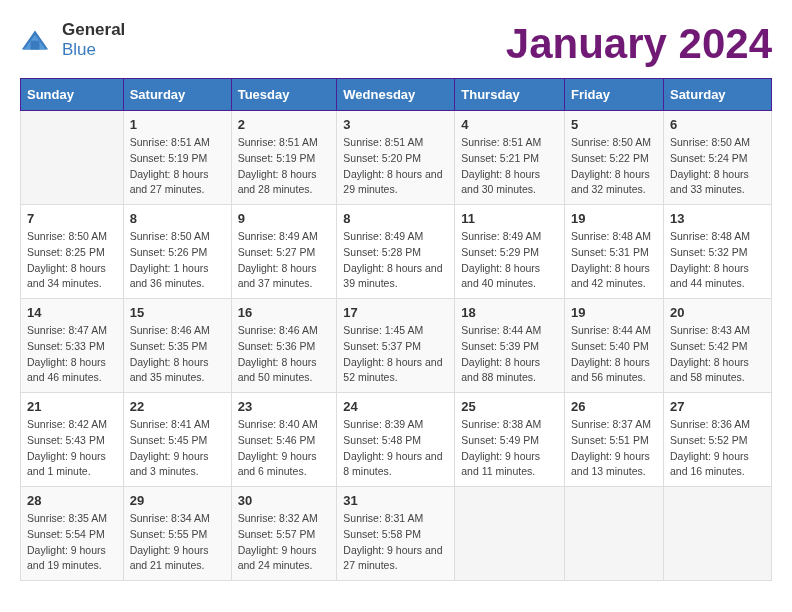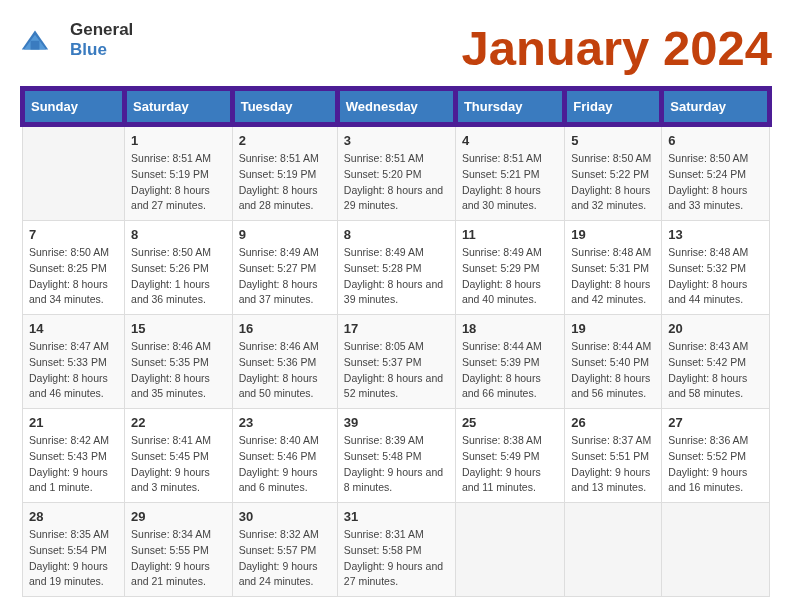--- a/index.html
+++ b/index.html
@@ -23,49 +23,49 @@
     }
     .logo-icon {
       width: 30px;
       height: 22px;
       display: inline-block;
       vertical-align: middle;
     }
     .logo-row {
       display: flex;
       align-items: center;
-      gap: 20px;
+      gap: 12px;
     }
     .title-area {
       text-align: right;
     }
     .month-title {
-      font-size: 49px;
+      font-size: 42px;
       font-weight: bold;
-      color: #c2410c;
+      color: #701a75;
     }
     .location-title {
       font-size: 16px;
       color: #555;
     }
     table {
       width: 100%;
       border-collapse: collapse;
       font-size: 11px;
     }
     thead tr {
       background-color: #3a7bbf;
       color: #fff;
     }
     thead th {
       padding: 8px 6px;
       text-align: left;
       font-size: 13px;
       font-weight: bold;
-      border: 5px solid #4c1d95;
+      border: 1px solid #4c1d95;
     }
     tbody tr {
       vertical-align: top;
     }
     tbody tr:nth-child(odd) {
       background-color: #f9f9f9;
     }
     tbody tr:nth-child(even) {
       background-color: #fff;
     }
@@ -98,21 +98,21 @@
 <div class="header-area">
   <div class="logo">
     <div class="logo-row">
       <svg class="logo-icon" viewBox="0 0 40 30" xmlns="http://www.w3.org/2000/svg">
         <polygon points="20,2 38,28 2,28" fill="#3a7bbf"></polygon>
         <polygon points="20,8 35,28 5,28" fill="#5599d8"></polygon>
         <rect x="14" y="16" width="12" height="12" fill="#3a7bbf"></rect>
       </svg>
       <span style="display:flex; flex-direction:column;">
         <span style="font-size:17px; font-weight:bold; color:#333;">General</span>
-        <span style="font-size:17px; font-weight:bold; color:#3a7bbf;">Blue</span>
+        <span style="font-size:17px; font-weight:normal; color:#3a7bbf;">Blue</span>
       </span>
     </div>
   </div>
   <div class="title-area">
     <div class="month-title">January 2024</div>
   </div>
 </div>
 
 <table>
   <thead>
@@ -224,29 +224,29 @@
         <span class="day-info">Daylight: 8 hours and 35 minutes.</span>
       </td>
         <td>
         <span class="day-number">16</span>
         <span class="day-info">Sunrise: 8:46 AM</span><br>
         <span class="day-info">Sunset: 5:36 PM</span><br>
         <span class="day-info">Daylight: 8 hours and 50 minutes.</span>
       </td>
         <td>
         <span class="day-number">17</span>
-        <span class="day-info">Sunrise: 8:05 AM</span><br>
+        <span class="day-info">Sunrise: 1:45 AM</span><br>
         <span class="day-info">Sunset: 5:37 PM</span><br>
         <span class="day-info">Daylight: 8 hours and 52 minutes.</span>
       </td>
         <td>
         <span class="day-number">18</span>
         <span class="day-info">Sunrise: 8:44 AM</span><br>
         <span class="day-info">Sunset: 5:39 PM</span><br>
-        <span class="day-info">Daylight: 8 hours and 66 minutes.</span>
+        <span class="day-info">Daylight: 8 hours and 88 minutes.</span>
       </td>
         <td>
         <span class="day-number">19</span>
         <span class="day-info">Sunrise: 8:44 AM</span><br>
         <span class="day-info">Sunset: 5:40 PM</span><br>
         <span class="day-info">Daylight: 8 hours and 56 minutes.</span>
       </td>
         <td>
         <span class="day-number">20</span>
         <span class="day-info">Sunrise: 8:43 AM</span><br>
@@ -267,21 +267,21 @@
         <span class="day-info">Sunset: 5:45 PM</span><br>
         <span class="day-info">Daylight: 9 hours and 3 minutes.</span>
       </td>
         <td>
         <span class="day-number">23</span>
         <span class="day-info">Sunrise: 8:40 AM</span><br>
         <span class="day-info">Sunset: 5:46 PM</span><br>
         <span class="day-info">Daylight: 9 hours and 6 minutes.</span>
       </td>
         <td>
-        <span class="day-number">39</span>
+        <span class="day-number">24</span>
         <span class="day-info">Sunrise: 8:39 AM</span><br>
         <span class="day-info">Sunset: 5:48 PM</span><br>
         <span class="day-info">Daylight: 9 hours and 8 minutes.</span>
       </td>
         <td>
         <span class="day-number">25</span>
         <span class="day-info">Sunrise: 8:38 AM</span><br>
         <span class="day-info">Sunset: 5:49 PM</span><br>
         <span class="day-info">Daylight: 9 hours and 11 minutes.</span>
       </td>

